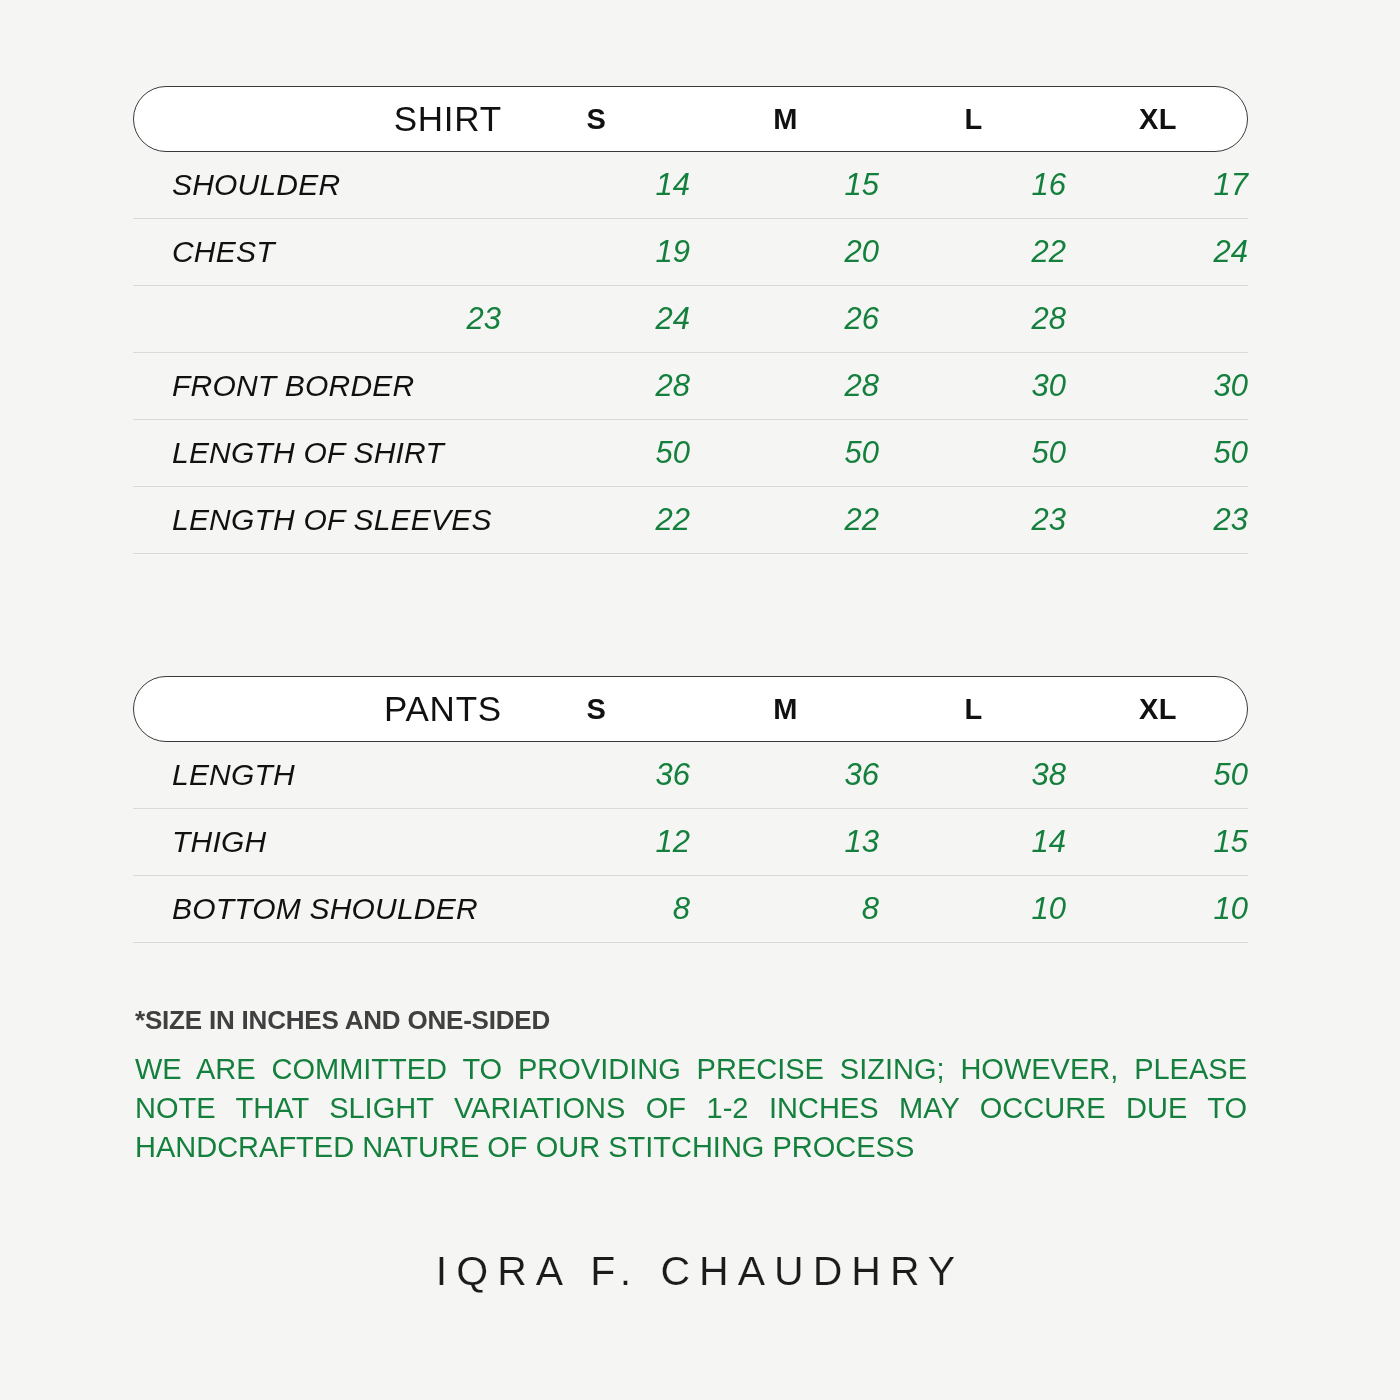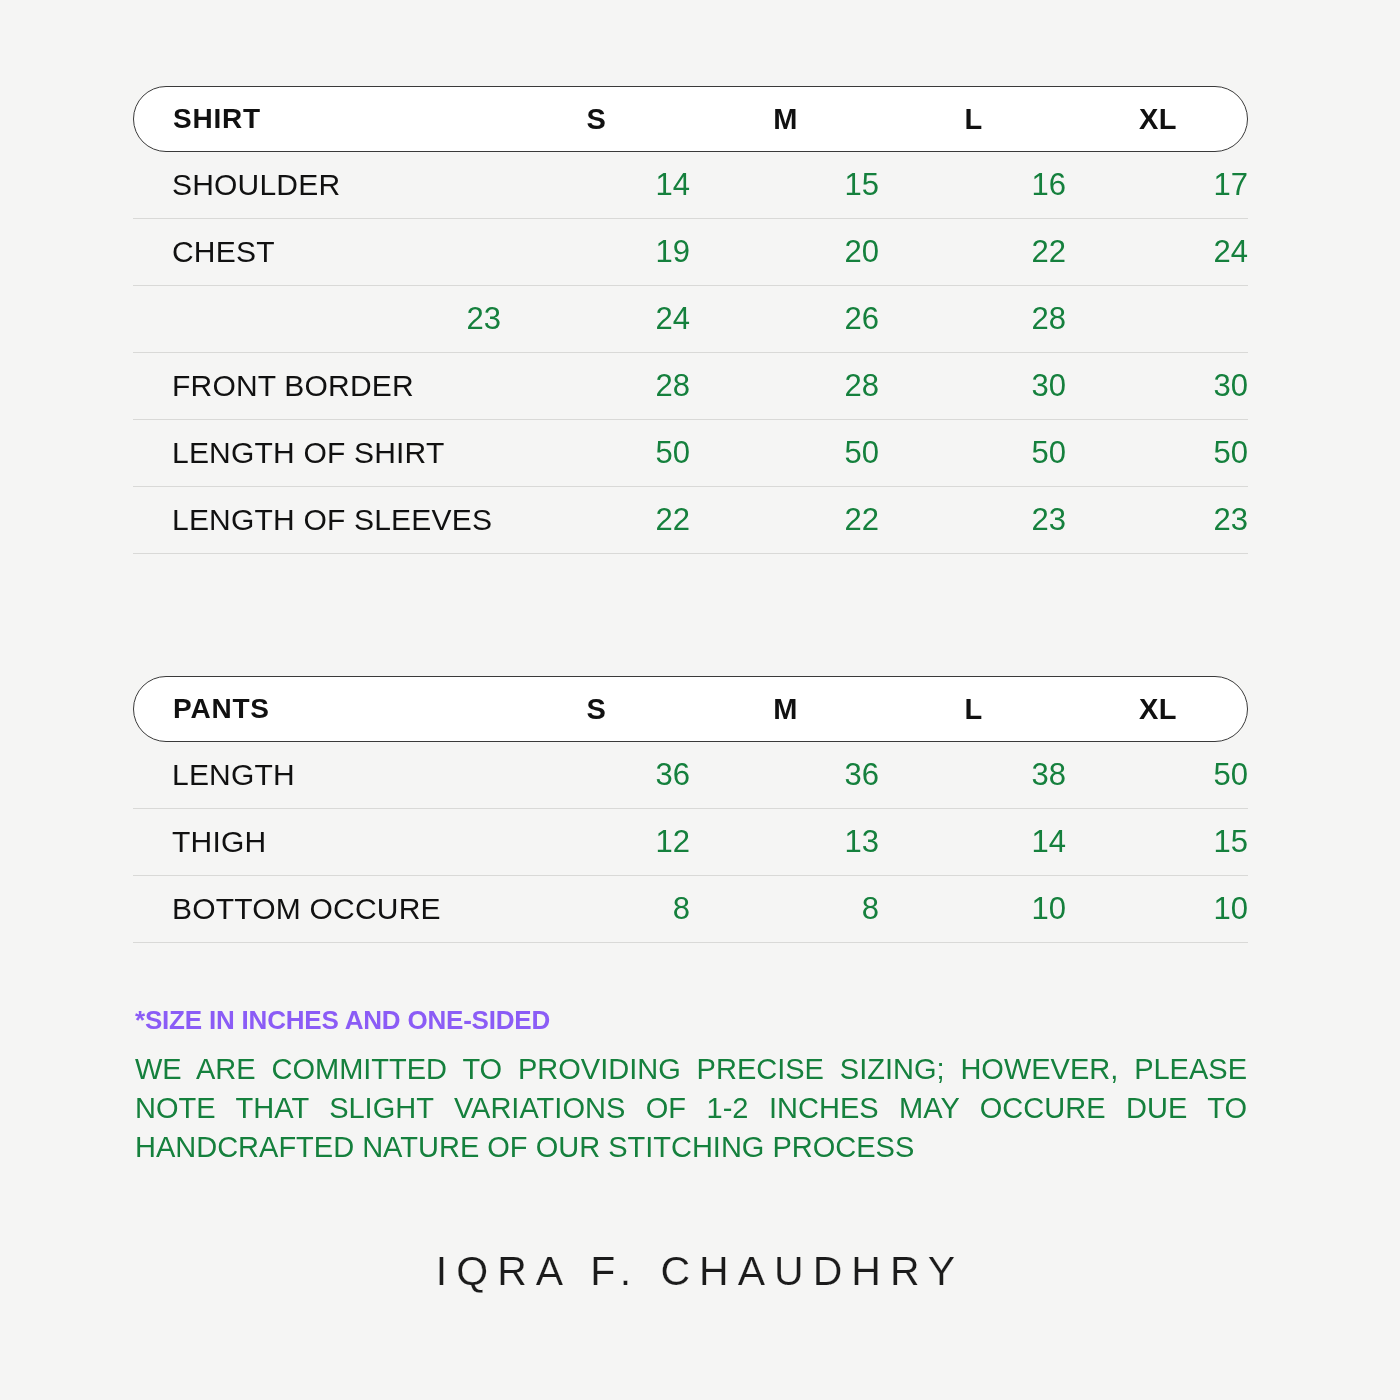--- a/index.html
+++ b/index.html
@@ -45,36 +45,38 @@
   
   .row-inner {
     display: grid;
     grid-template-columns: 368px 189px 189px 187px 182px;
     align-items: center;
     height: 100%;
   }
 
   .head-label {
     padding-left: 39px;
-    font-size: 28px;
-    font-weight: bold;
+    font-size: 35px;
+    font-weight: normal;
     letter-spacing: 0.8px;
     color: #111111;
     white-space: nowrap;
+    text-align: right;
   }
   .head-size {
     text-align: center;
     font-size: 29px;
     font-weight: bold;
     letter-spacing: 0.5px;
     color: #111111;
   }
 
   .table-body {
     padding-top: 0;
+    font-style: italic;
   }
   .data-row {
     height: 66px;
     border-bottom: 1.4px solid #d9d9d7;
   }
   .data-row:first-child {
     border-top: none;
   }
   .data-row .row-inner {
     grid-template-columns: 368px 189px 189px 187px 182px;
@@ -102,21 +104,21 @@
   .disclaimer {
     position: absolute;
     left: 135px;
     top: 1005px;
     width: 1112px;
   }
   .disclaimer-bold {
     font-size: 26px;
     font-weight: bold;
     letter-spacing: -0.2px;
-    color: #8b5cf6;
+    color: #404040;
     margin-bottom: 14px;
   }
   .disclaimer-body {
     font-size: 29px;
     font-weight: 400;
     line-height: 39px;
     color: #15803d;
     text-align: justify;
     text-align-last: left;
   }
@@ -242,21 +244,21 @@
           <div class="cell-label">THIGH</div>
           <div class="cell-value">12</div>
           <div class="cell-value">13</div>
           <div class="cell-value">14</div>
           <div class="cell-value">15</div>
         </div>
       </div>
 
       <div class="data-row">
         <div class="row-inner">
-          <div class="cell-label">BOTTOM OCCURE</div>
+          <div class="cell-label">BOTTOM SHOULDER</div>
           <div class="cell-value">8</div>
           <div class="cell-value">8</div>
           <div class="cell-value">10</div>
           <div class="cell-value">10</div>
         </div>
       </div>
 
     </div>
   </div>
 

